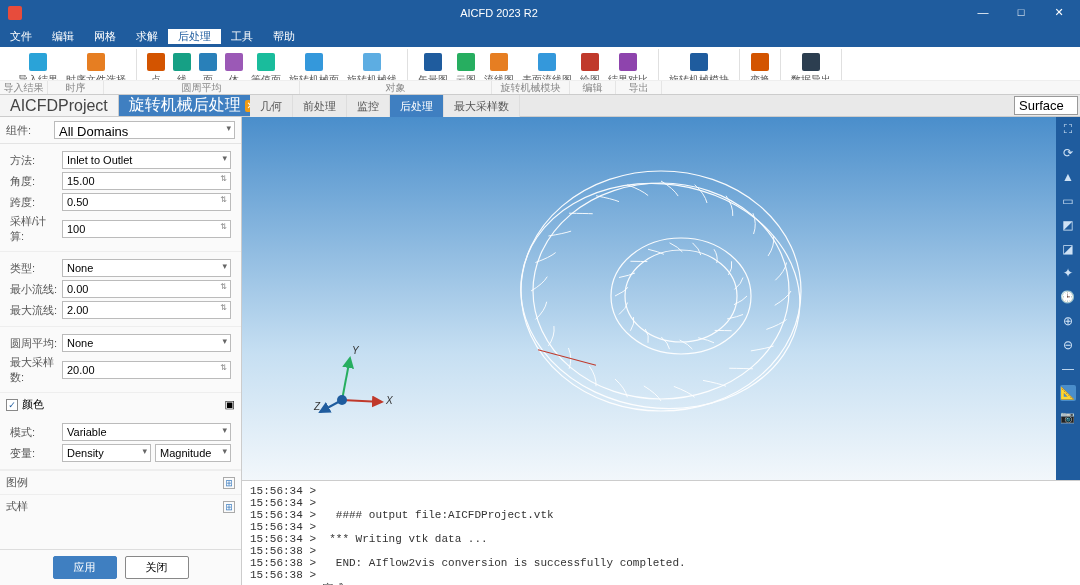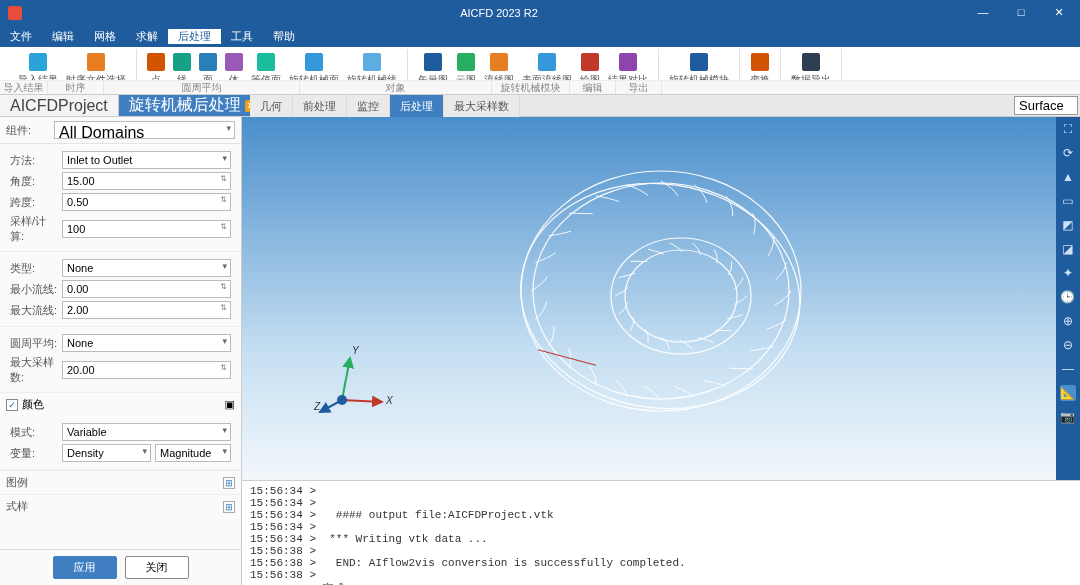--- a/index.html
+++ b/index.html
@@ -21,21 +21,21 @@
 .proj-tab { padding: 0 10px; display: flex; align-items: center; border-right: 1px solid #ccc; background: #f4f4f4; color: #444; gap: 4px; }
 .proj-tab.active { background: #3f7fc1; color: #fff; }
 .view-tabs { position: absolute; left: 250px; top: 0; height: 22px; display: flex; align-items: stretch; }
 .view-tab { padding: 0 10px; font-size: 11px; color: #555; display: flex; align-items: center; border-right: 1px solid #ddd; background: #eaeaea; cursor: pointer; }
 .view-tab.active { background: #3f7fc1; color: #fff; }
 .surface-sel { margin-left: auto; font-size: 13px; padding: 1px 4px; border: 1px solid #999; background: #fff; min-width: 64px; margin-right: 2px; align-self: center; }
 .main { display: flex; height: calc(585px - 25px - 22px - 48px - 22px); }
 .side { width: 242px; background: #fafafa; border-right: 1px solid #ccc; display: flex; flex-direction: column; font-size: 11px; }
 .side-top { padding: 4px 6px; display: flex; gap: 18px; align-items: center; border-bottom: 1px solid #e4e4e4; }
 .side-top .lbl { width: 30px; color: #555; }
-.sel { flex: 1; border: 1px solid #bbb; background: #fff; padding: 2px 4px; font-size: 16px; height: 18px; position: relative; }
+.sel { flex: 1; border: 1px solid #bbb; background: #fff; padding: 2px 4px; font-size: 13px; height: 18px; position: relative; }
 .sel::after { content: "▾"; position: absolute; right: 3px; top: 1px; font-size: 9px; color: #666; }
 .panel { padding: 4px 6px; border-bottom: 1px solid #eee; }
 .row { display: flex; align-items: center; margin: 3px 4px; gap: 4px; }
 .row .lbl { width: 48px; color: #555; }
 .row .fld { flex: 1; border: 1px solid #bbb; background: #fff; padding: 2px 4px; height: 18px; font-size: 11px; position: relative; }
 .row .fld.num::after { content: "⇅"; position: absolute; right: 3px; top: 1px; font-size: 8px; color: #888; }
 .row .fld.dd::after { content: "▾"; position: absolute; right: 3px; top: 1px; font-size: 9px; color: #666; }
 .chk-row { display: flex; align-items: center; gap: 4px; padding: 4px 6px; }
 .chk-row .sq { display:flex; width: 12px; height: 12px; border: 1px solid #888; background:#fff; align-items:center; justify-content:center; font-size:9px; color:#1f5c9e;}
 .sect { display: flex; align-items: center; justify-content: space-between; padding: 4px 6px; border-top: 1px solid #eee; color: #555; }

